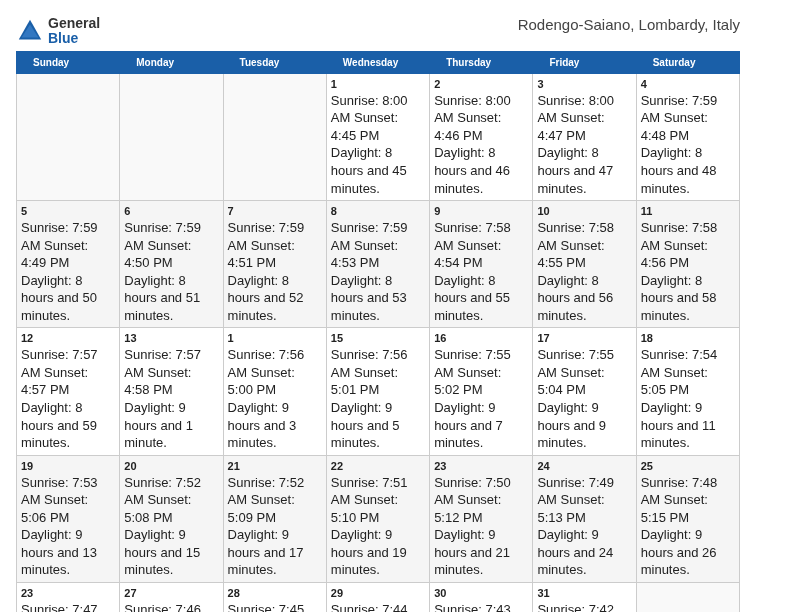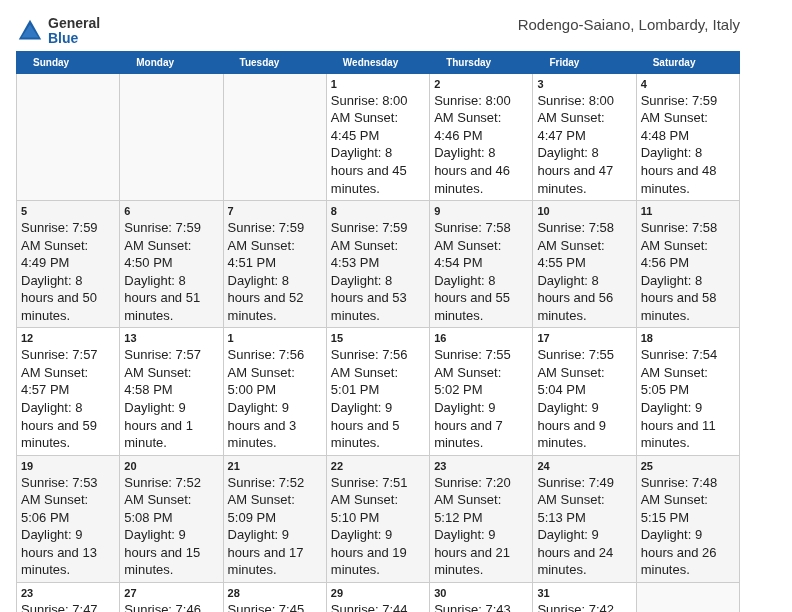--- a/index.html
+++ b/index.html
@@ -268,21 +268,21 @@
 Daylight: 9 hours and 17 minutes.</div>
           </td>
           <td>
             <span class="day-num">22</span>
             <div class="day-info">Sunrise: 7:51 AM
 Sunset: 5:10 PM
 Daylight: 9 hours and 19 minutes.</div>
           </td>
           <td>
             <span class="day-num">23</span>
-            <div class="day-info">Sunrise: 7:20 AM
+            <div class="day-info">Sunrise: 7:50 AM
 Sunset: 5:12 PM
 Daylight: 9 hours and 21 minutes.</div>
           </td>
           <td>
             <span class="day-num">24</span>
             <div class="day-info">Sunrise: 7:49 AM
 Sunset: 5:13 PM
 Daylight: 9 hours and 24 minutes.</div>
           </td>
           <td>

